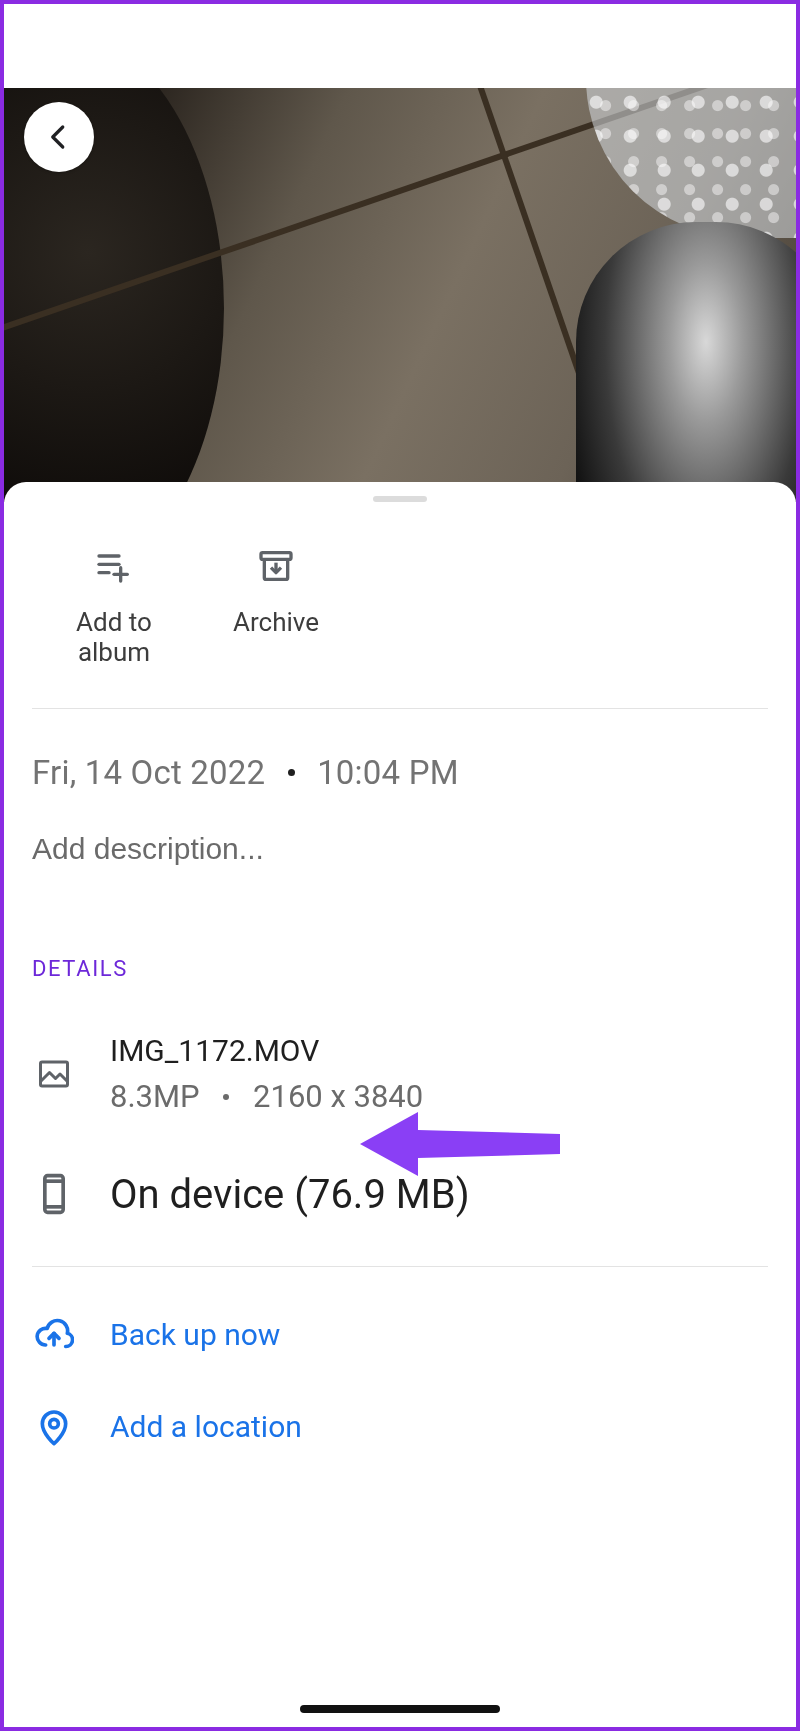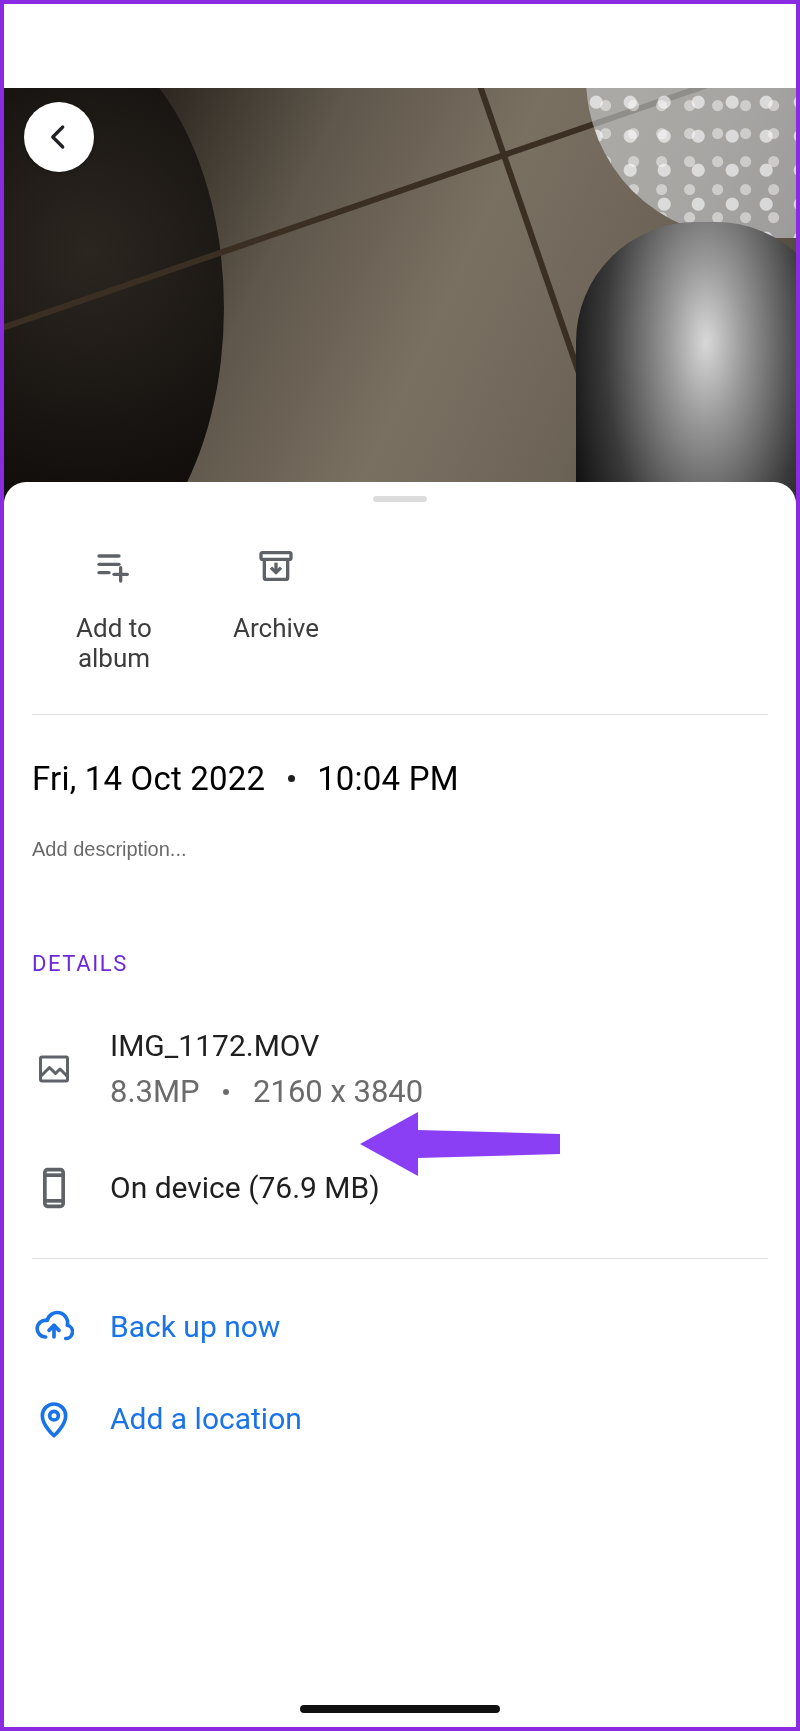--- a/index.html
+++ b/index.html
@@ -54,50 +54,50 @@
     position: absolute; left:0; right:0; top: 488px; bottom:0;
     background: #fff;
     border-top-left-radius: 22px; border-top-right-radius: 22px;
     margin-top: -10px;
     padding-top: 6px;
   }
   .drag-handle { width: 54px; height: 6px; background: #dcdcdc; border-radius: 3px; margin: 8px auto 0; }
 
   .action-row { display: flex; gap: 54px; padding: 44px 28px 40px 56px; }
   .action {
-    display: flex; flex-direction: column; align-items: center; gap: 28px;
+    display: flex; flex-direction: column; align-items: center; gap: 22px;
     color: #3d3d3d; font-size: 26px; line-height: 1.15; text-align: center;
     cursor: pointer; width: 108px;
   }
   .action .icon { width: 40px; height: 40px; color: #5f6368; }
 
   .divider { height: 1px; background: #e3e3e3; margin: 0 28px; }
 
-  .date-row { padding: 44px 28px 0; font-size: 33px; color: #000000; letter-spacing: .2px; }
+  .date-row { padding: 44px 28px 0; font-size: 33px; color: #737373; letter-spacing: .2px; }
   .date-row .dot { display:inline-block; width:7px; height:7px; background:#1f1f1f; border-radius:50%; vertical-align: middle; margin: 0 14px 6px; }
 
   .desc-input {
     margin: 40px 28px 0; border: none; outline: none; width: calc(100% - 56px);
-    font-size: 20px; color: #1f1f1f; background: transparent;
+    font-size: 30px; color: #1f1f1f; background: transparent;
   }
   .desc-input::placeholder { color: #6a6a6a; }
 
   .section-label { margin: 90px 28px 8px; font-size: 22px; letter-spacing: 1.6px; color: #6d28d9; }
 
   .detail-row { display:flex; align-items:center; gap: 34px; padding: 0 28px; margin-top: 52px; }
   .detail-row .icon-box { width: 44px; display:flex; justify-content:center; color:#5f6368; }
   .detail-row .icon-box svg { width: 36px; height: 36px; }
   .file-col { display:flex; flex-direction:column; gap:10px; }
   .file-name { font-size: 30px; color:#1f1f1f; }
   .file-meta { font-size: 31px; color:#6b6b6b; }
   .file-meta .mdot { display:inline-block; width:6px; height:6px; background:#6b6b6b; border-radius:50%; vertical-align:middle; margin:0 16px 4px; }
 
   .storage-row { display:flex; align-items:center; gap:34px; padding:0 28px; margin-top:56px; }
   .storage-row .icon-box { width:44px; display:flex; justify-content:center; color:#5f6368; }
-  .storage-text { font-size: 30px; color:#1f1f1f; }
+  .storage-text { font-size: 40px; color:#1f1f1f; }
 
   .divider2 { height:1px; background:#e3e3e3; margin: 48px 28px 0; }
 
   .link-row { display:flex; align-items:center; gap:34px; padding:0 28px; margin-top:48px; cursor:pointer; }
   .link-row .icon-box { width:44px; display:flex; justify-content:center; color:#1a73e8; }
   .link-row .icon-box svg { width:40px; height:40px; }
   .link-text { font-size:30px; color:#1a73e8; }
 
   .home-indicator { position:absolute; bottom:14px; left:50%; transform:translateX(-50%); width:200px; height:8px; background:#111; border-radius:4px; }
 

